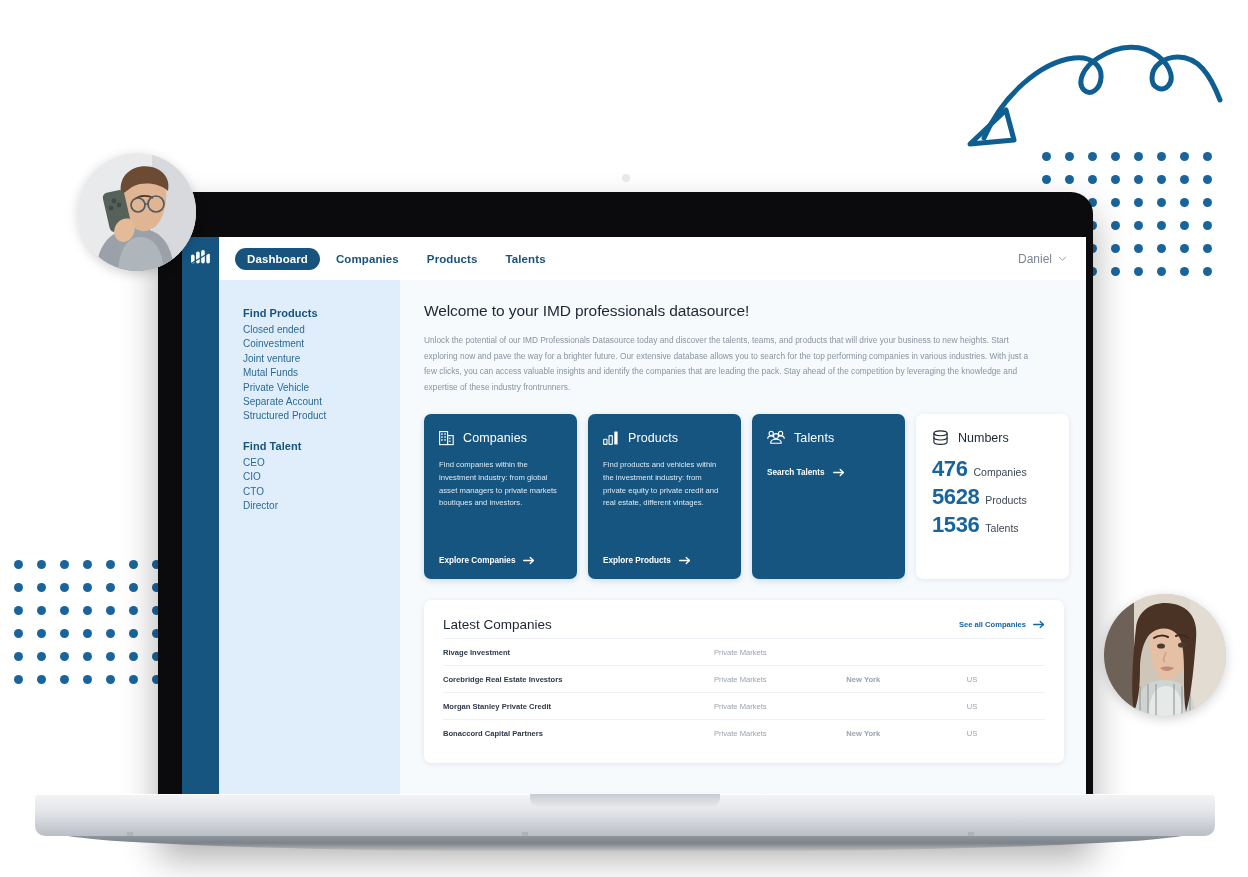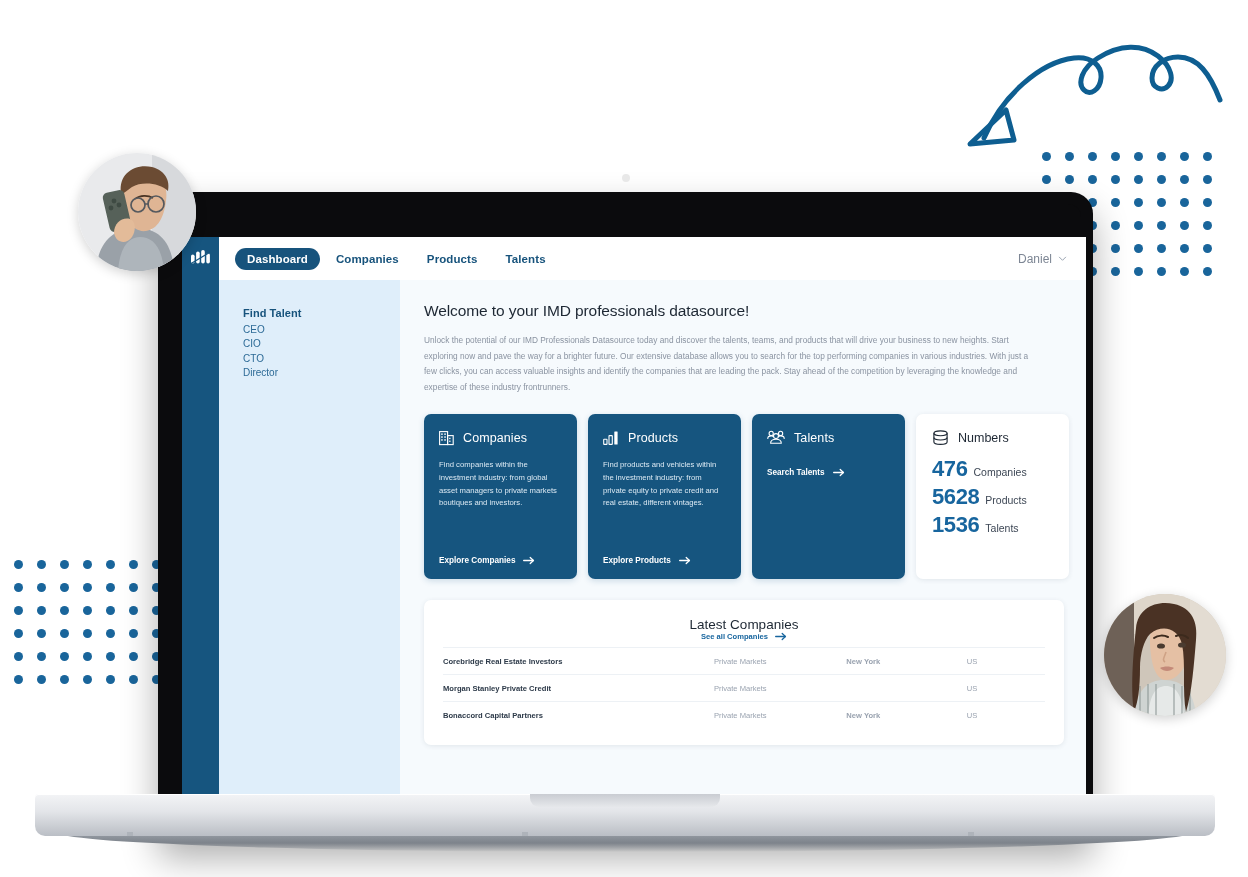--- a/index.html
+++ b/index.html
@@ -142,21 +142,21 @@
   .stat{display:flex;align-items:baseline;gap:6px;margin-bottom:2px;}
   .stat-val{font-size:22px;font-weight:700;color:#17659e;letter-spacing:-.4px;}
   .stat-lab{font-size:10.5px;color:#3d4755;}
 
   
   .panel{
     margin-top:21px;background:#ffffff;border-radius:7px;
     padding:17px 19px 17px 19px;box-sizing:border-box;
     box-shadow:0 1px 5px rgba(40,60,80,.10);
   }
-  .panel-head{display:flex;align-items:center;justify-content:space-between;margin-bottom:6px;flex-direction:column;}
+  .panel-head{display:flex;align-items:center;justify-content:space-between;margin-bottom:6px;}
   .panel-title{font-size:13.5px;color:#1d2733;}
   .see-all{display:flex;align-items:center;gap:7px;font-size:7.6px;font-weight:700;color:#17659e;cursor:pointer;}
   .arrow-b{width:12px;height:9px;}
   table.tbl{width:100%;border-collapse:collapse;table-layout:fixed;}
   table.tbl td{
     border-top:1px solid #edf1f5;padding:9px 0 8px 0;font-size:7.6px;vertical-align:middle;
   }
   td.c-name{font-weight:700;color:#2d3a49;padding-left:9px;width:45%;}
   td.c-type{color:#9aa3b0;width:22%;}
   td.c-city{color:#9aa3b0;width:20%;font-weight:bold;}
@@ -305,20 +305,30 @@
             </svg>
           </div>
         </div>
 
         <div class="body">
           <div class="rail"></div>
 
           <div class="sidebar">
 
 
+            <div class="side-group">
+              <div class="side-head">Find Products</div>
+              <div class="side-link">Closed ended</div>
+              <div class="side-link">Coinvestment</div>
+              <div class="side-link">Joint venture</div>
+              <div class="side-link">Mutal Funds</div>
+              <div class="side-link">Private Vehicle</div>
+              <div class="side-link">Separate Account</div>
+              <div class="side-link">Structured Product</div>
+            </div>
 
             <div class="side-group">
               <div class="side-head">Find Talent</div>
               <div class="side-link">CEO</div>
               <div class="side-link">CIO</div>
               <div class="side-link">CTO</div>
               <div class="side-link">Director</div>
             </div>
           </div>
 
@@ -427,20 +437,26 @@
                 <div class="see-all">
                   <span>See all Companies</span>
                   <svg class="arrow-b" viewBox="0 0 14 10">
                     <path d="M0.8 5 H12" stroke="#17659e" stroke-width="1.5" stroke-linecap="round"></path>
                     <path d="M8.4 1.4 L12.2 5 L8.4 8.6" fill="none" stroke="#17659e" stroke-width="1.5" stroke-linecap="round" stroke-linejoin="round"></path>
                   </svg>
                 </div>
               </div>
               <table class="tbl">
                 <tbody>
+                  <tr>
+                    <td class="c-name">Rivage Investment</td>
+                    <td class="c-type">Private Markets</td>
+                    <td class="c-city"></td>
+                    <td class="c-cc"></td>
+                  </tr>
                   <tr>
                     <td class="c-name">Corebridge Real Estate Investors</td>
                     <td class="c-type">Private Markets</td>
                     <td class="c-city">New York</td>
                     <td class="c-cc">US</td>
                   </tr>
                   <tr>
                     <td class="c-name">Morgan Stanley Private Credit</td>
                     <td class="c-type">Private Markets</td>
                     <td class="c-city"></td>

